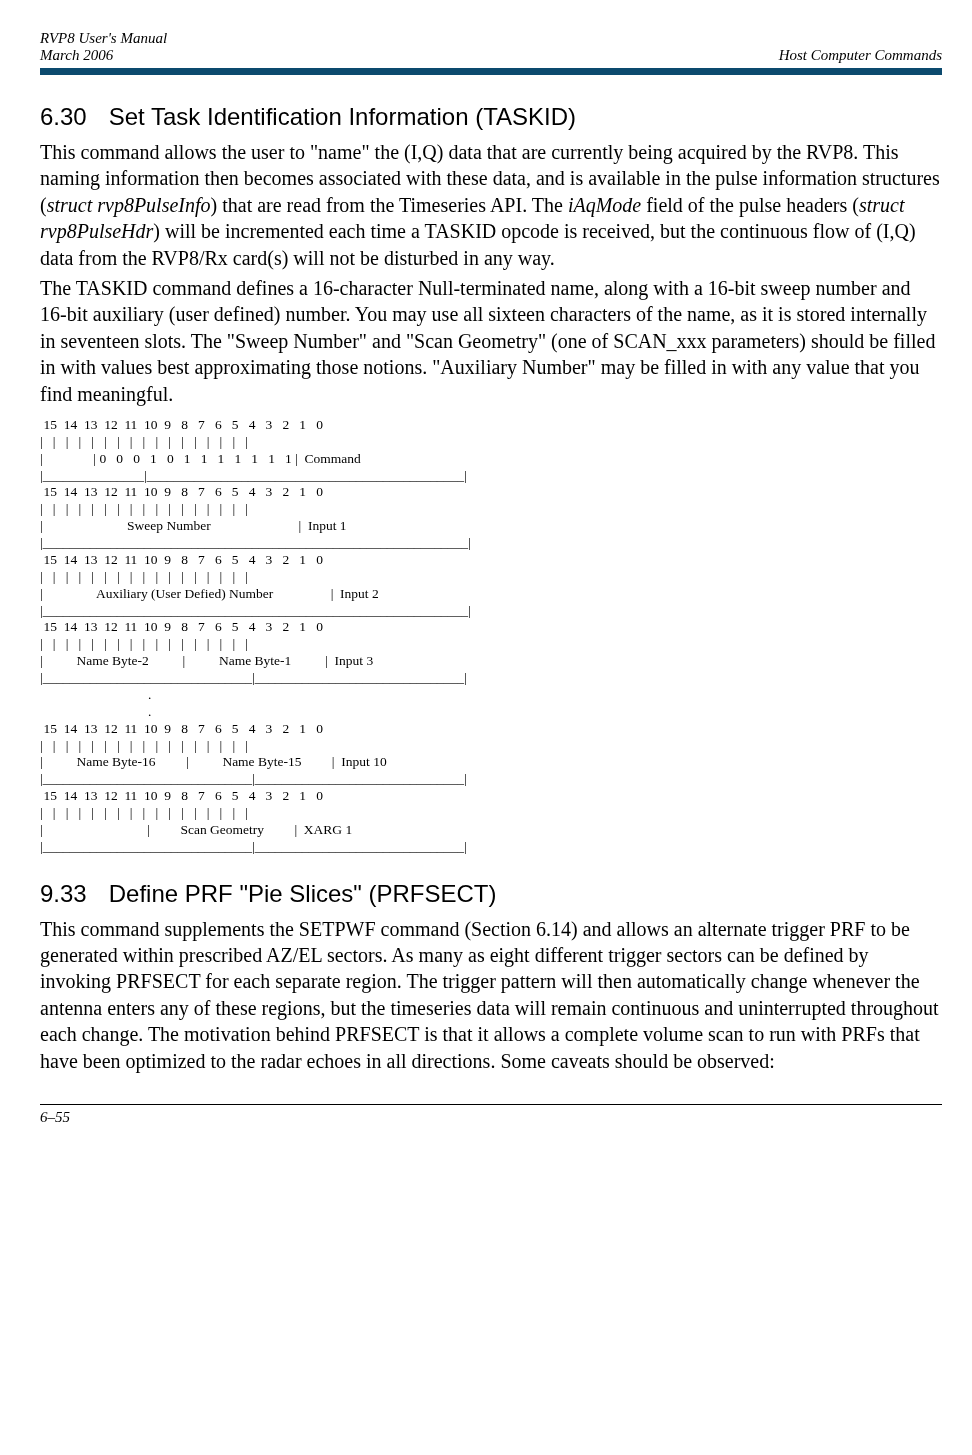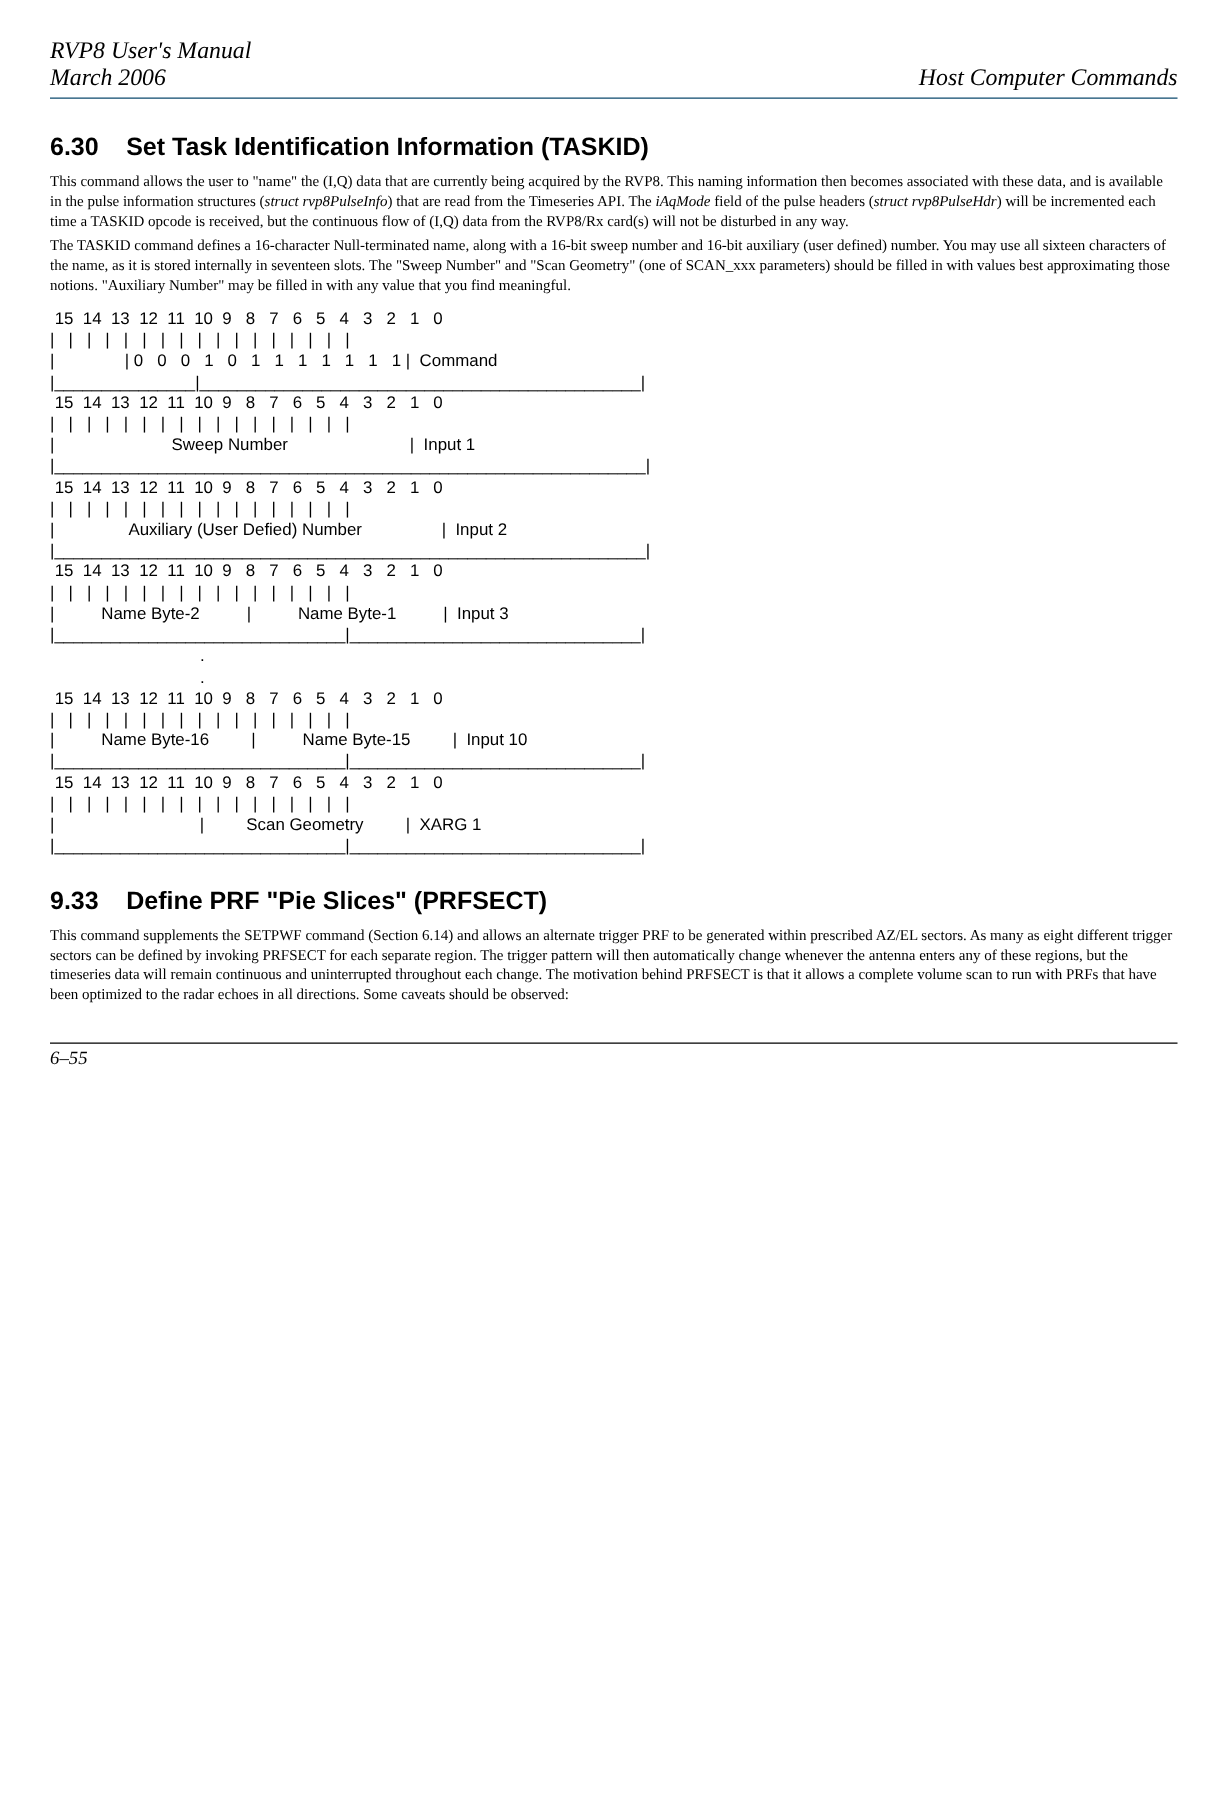--- a/index.html
+++ b/index.html
@@ -8,41 +8,41 @@
     margin: 0;
     padding: 30px 30px 20px 40px;
     width: 972px;
     box-sizing: border-box;
     color: #000;
   }
   .header-row {
     display: flex;
     justify-content: space-between;
     font-style: italic;
-    font-size: 19px;
+    font-size: 15px;
     padding-bottom: 4px;
-    border-bottom: 1px solid #0c4a6e;
+    border-bottom: 7px solid #0c4a6e;
     margin-bottom: 28px;
   }
   .header-left { text-align: left; }
   .header-right { text-align: right; }
   h2 {
     font-family: Arial, Helvetica, sans-serif;
-    font-weight: bold;
-    font-size: 20px;
+    font-weight: normal;
+    font-size: 24px;
     margin: 24px 0 8px 0;
   }
   h2 .secnum { margin-right: 22px; }
   p {
     margin: 4px 0 4px 0;
     line-height: 1.32;
-    font-size: 12px;
+    font-size: 20px;
   }
   .mono {
-    font-family: Liberation Sans, sans-serif;
+    font-family: Liberation Serif, serif;
     font-size: 13.5px;
     white-space: pre;
     line-height: 1.25;
     margin: 10px 0 6px 0;
   }
   .ital { font-style: italic; }
   .footer {
     border-top: 1px solid #000;
     text-align: left;
     font-style: italic;

